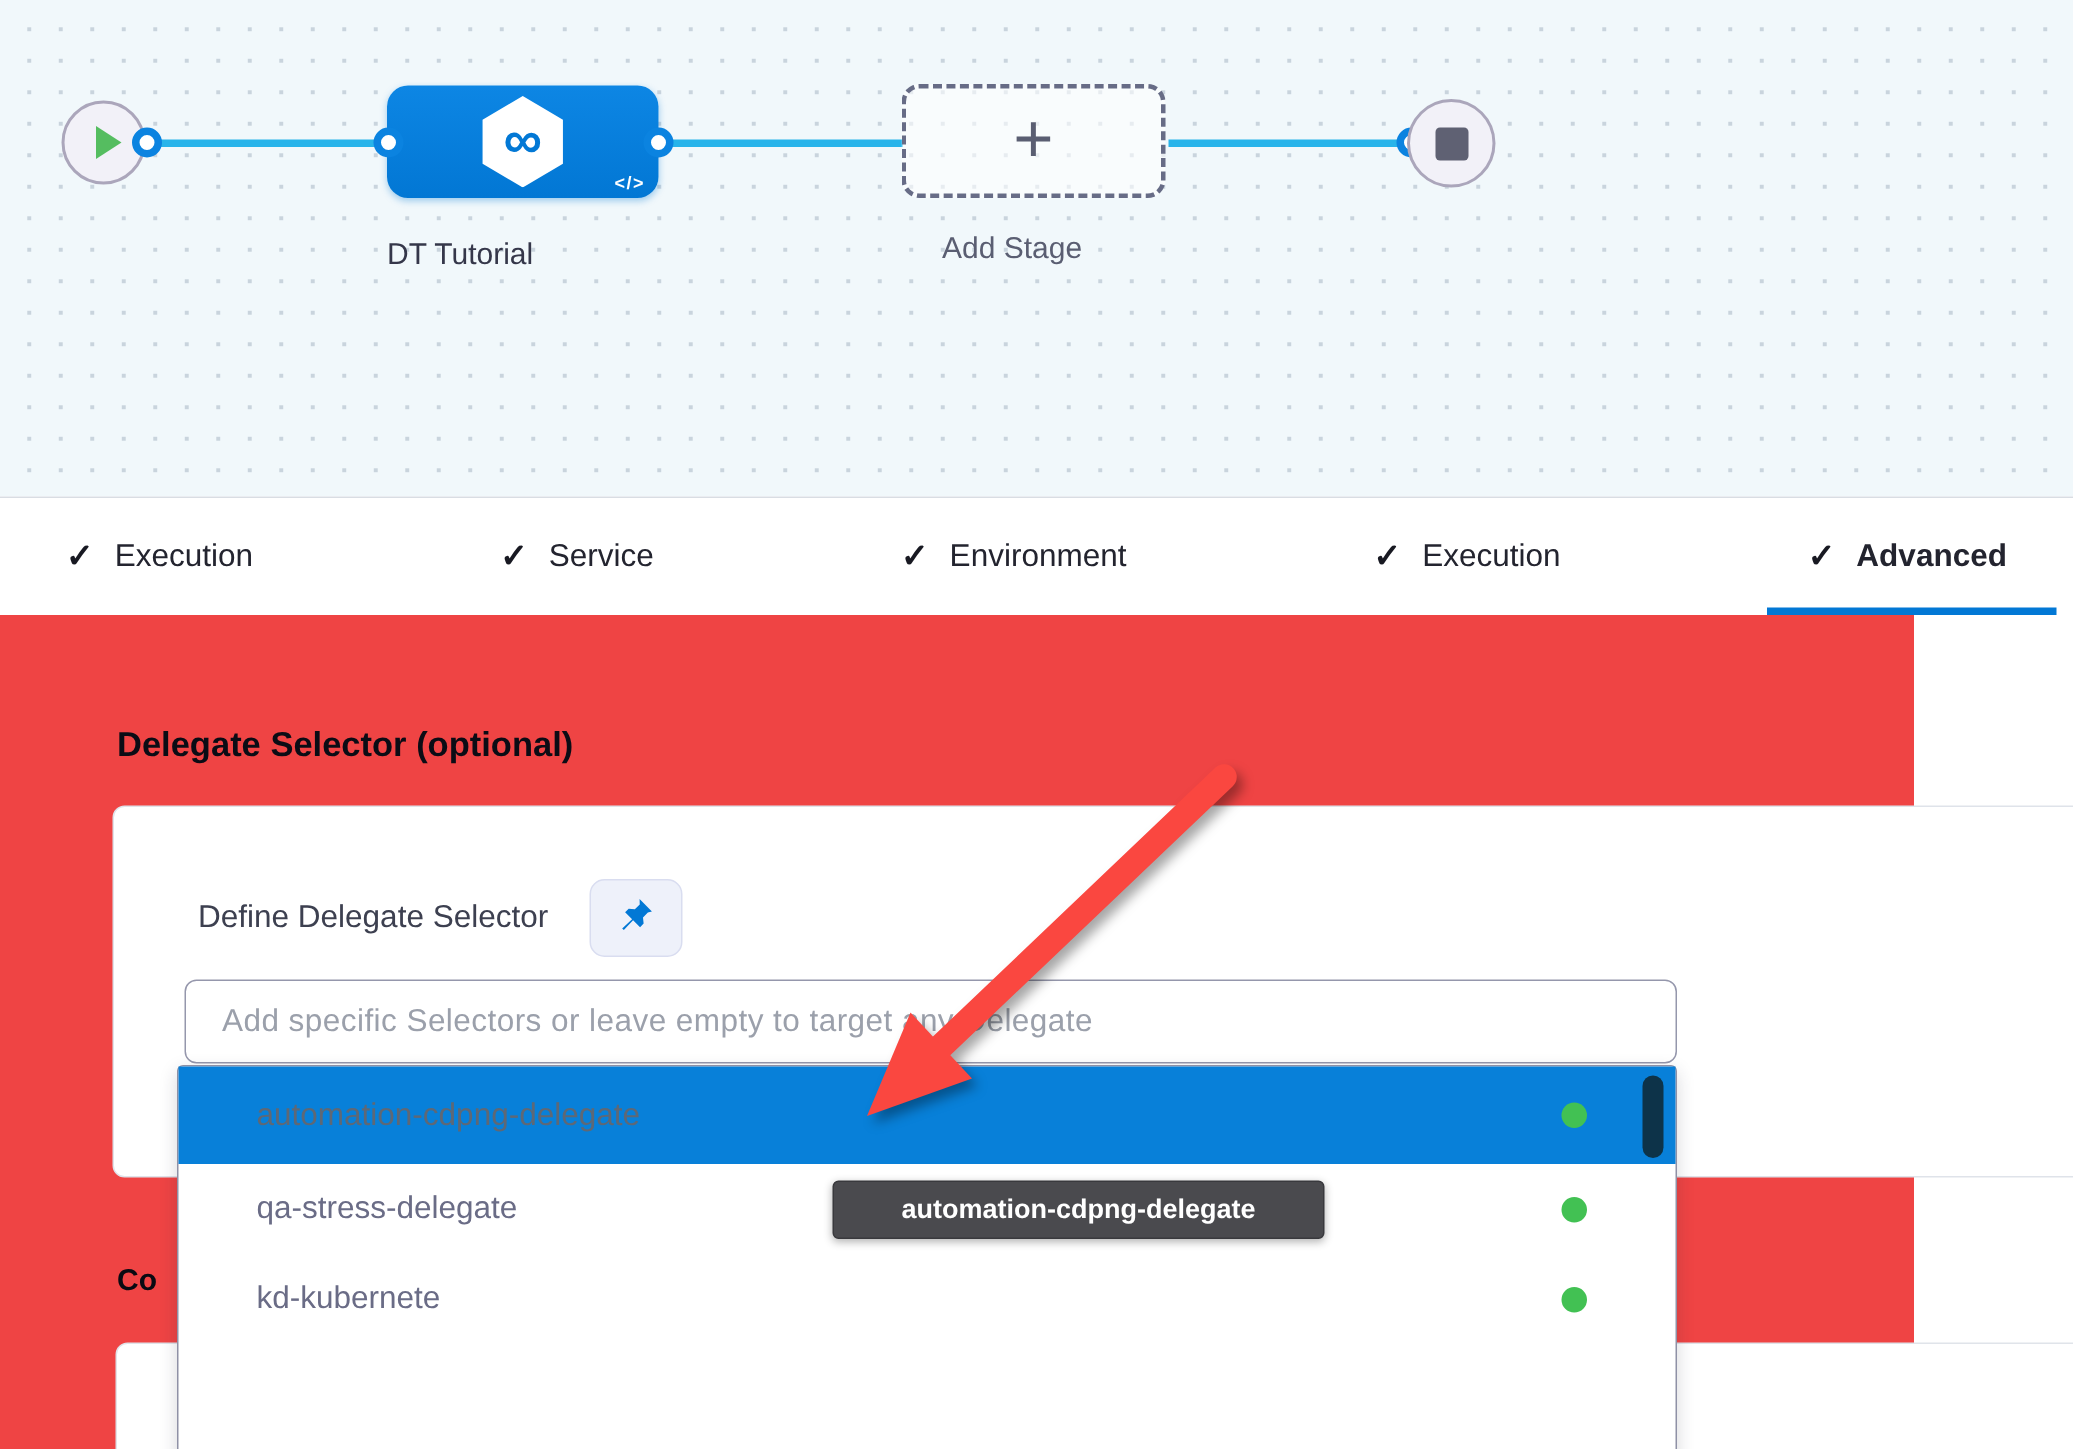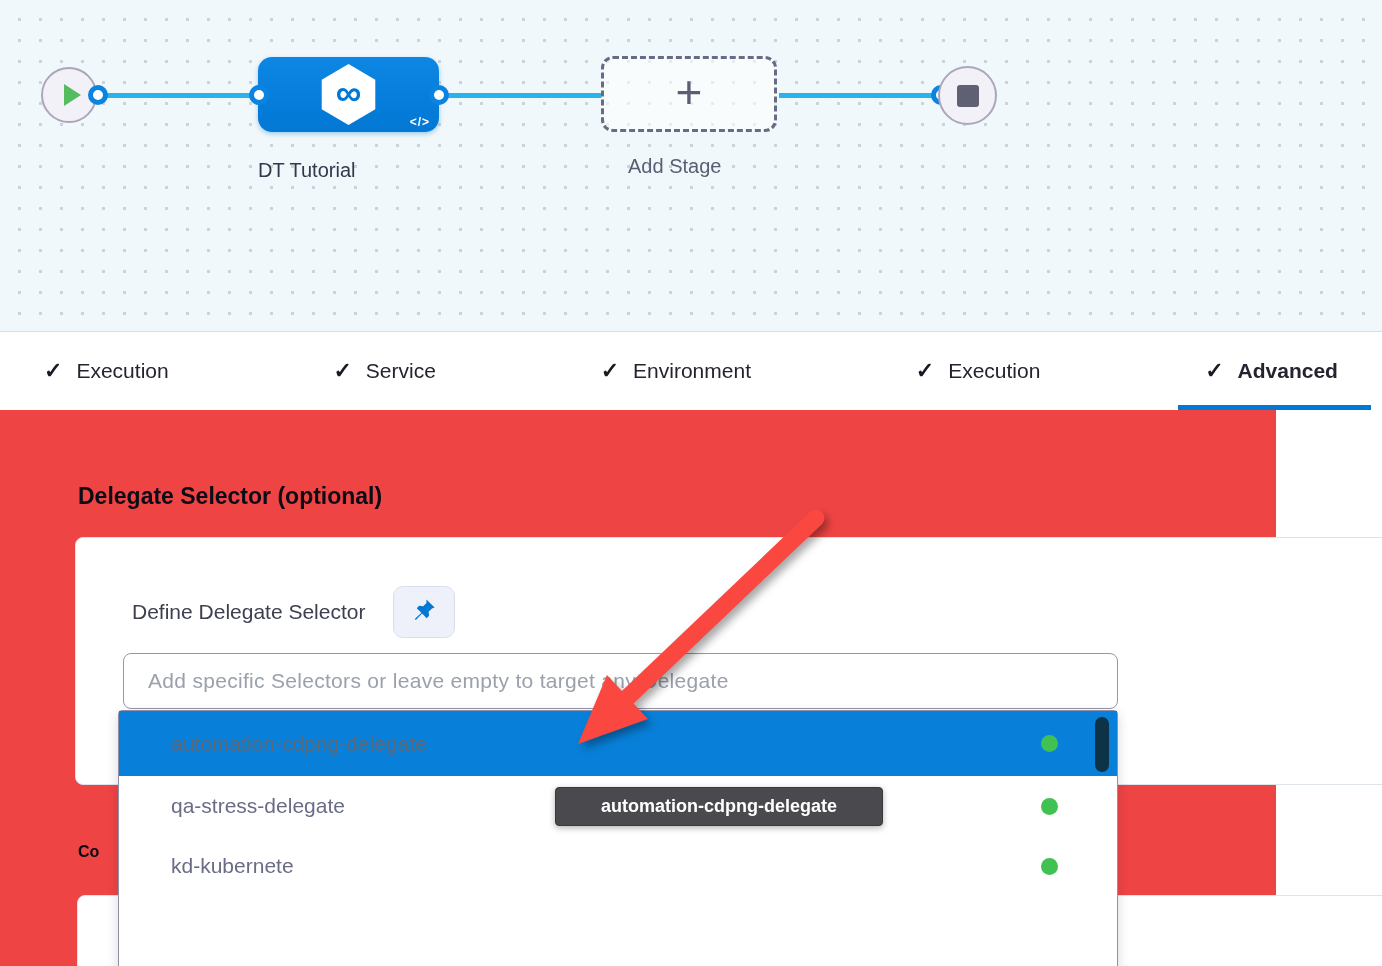--- a/index.html
+++ b/index.html
@@ -88,21 +88,21 @@
     display:flex; align-items:center; justify-content:center; cursor:pointer;
   }
   .selector-input {
     position:absolute; left:47px; top:115px; width:995px; height:56px;
     border:1px solid #9597ac; border-radius:8px; background:#ffffff;
     font-family:"Liberation Sans", sans-serif; font-size:21px; letter-spacing:0.3px;
     color:#23242f; padding:0 24px; outline:none;
   }
   .selector-input::placeholder { color:#9ba0ab; }
 
-  .next-heading { position:absolute; left:78px; top:433px; font-size:16px; font-weight:bold; color:#0a0a12; z-index:1; }
+  .next-heading { position:absolute; left:78px; top:433px; font-size:20px; font-weight:bold; color:#0a0a12; z-index:1; }
   .next-card {
     position:absolute; left:77px; top:485px; width:1338px; height:130px;
     background:#ffffff; border:1px solid #e0e4ea; border-radius:8px; z-index:1;
   }
 
   
   .dropdown {
     position:absolute; left:118px; top:300px; width:1000px; height:300px;
     background:#ffffff; border:1px solid #8f91a6; border-radius:4px 4px 0 0;
     box-shadow:0 4px 12px rgba(40,41,61,0.18); z-index:5;

